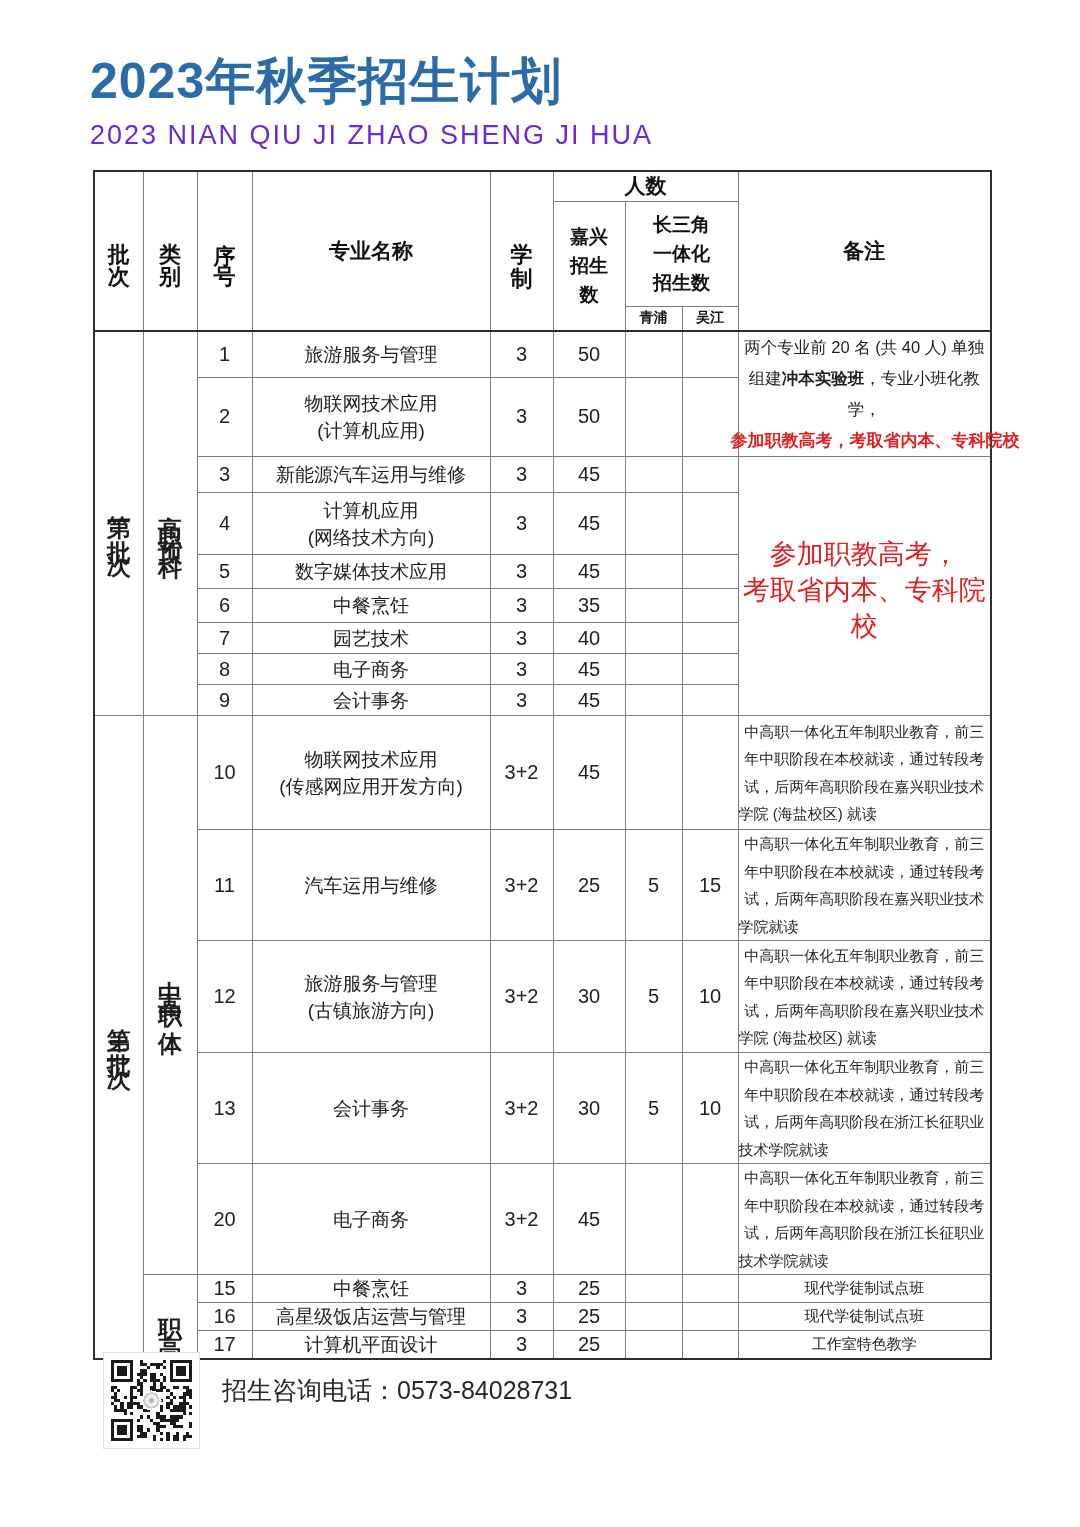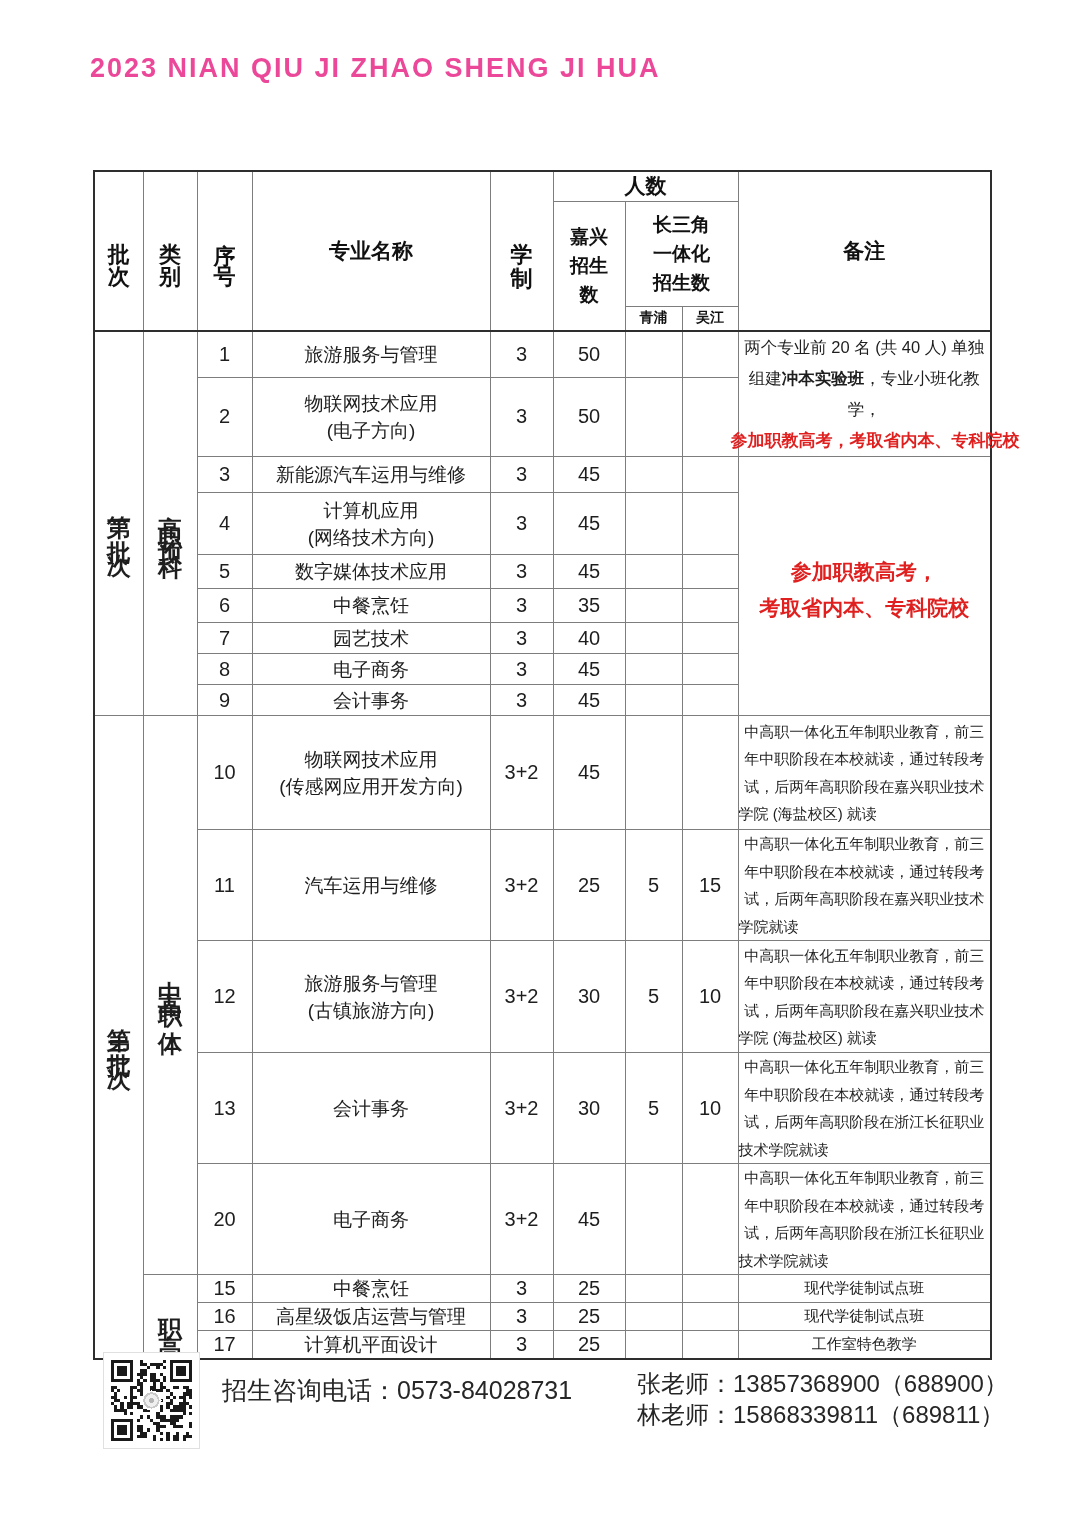--- a/index.html
+++ b/index.html
@@ -4,21 +4,21 @@
 <style>
   * { margin:0; padding:0; box-sizing:border-box; }
   html,body { background:#ffffff; }
   .page {
     position:relative; width:1080px; height:1527px; background:#ffffff;
     font-family:"Liberation Sans","DejaVu Sans",sans-serif; overflow:hidden;
   }
   
   .hgroup { position:absolute; left:90px; top:48px; }
   .title  { font-size:50px; font-weight:bold; color:#2a6ba8; letter-spacing:1px; }
-  .subtitle { font-size:27px; font-weight:bold; color:#ec4899; letter-spacing:2px; margin-top:5px;text-align:center; }
+  .subtitle { font-size:27px; font-weight:normal; color:#6d28d9; letter-spacing:2px; margin-top:5px;text-align:center; }
 
   
   table.tbl {
     position:absolute; left:93px; top:170px; width:897px;
     border-collapse:collapse; table-layout:fixed;
     border:2px solid #2e2e2e;
   }
   .tbl th, .tbl td {
     border:1px solid #7d7d7d; padding:0; text-align:center; vertical-align:middle;
     color:#1e1e1e; overflow:visible;
@@ -45,34 +45,35 @@
   .num { font-size:20px; }
 
   
   .rk { font-size:15px; line-height:27.5px; text-align:justify; text-align-last:left;
         padding:5px 9px 3px 10px; color:#1e1e1e; }
   .rkc { font-size:15px; }
   .rk12 { text-align:left; padding:4px 0 2px 6px; line-height:31px; font-size:16.5px; }
   .rk12 .bold { font-weight:bold;margin-top:28px; }
   .redline { color:#e01f1f; font-weight:bold; font-size:17px; white-space:nowrap;
              display:inline-block; margin-left:-8px;text-align:right; }
-  .bigred { color:#e01f1f; font-weight:bold; font-size:21px; line-height:36px;margin-top:8px; }
+  .bigred { color:#e01f1f; font-weight:normal; font-size:27px; line-height:36px;margin-top:8px; }
 
   
   .qr { position:absolute; left:103px; top:1352px; width:97px; height:97px;
         background:#fff; border:1px solid #e0e0e0; }
   .phone { position:absolute; left:222px; top:1374px; font-size:25px; color:#262626; }
   .teachers { position:absolute; left:637px; top:1368px; font-size:24px; color:#262626; line-height:31px; }
 </style>
 </head>
 <body>
 
 <div class="page">
 
   <div class="hgroup">
+    <div class="title">2023年秋季招生计划</div>
     <div class="subtitle">2023 NIAN QIU JI ZHAO SHENG JI HUA</div>
   </div>
 
   <table class="tbl">
     <colgroup>
       <col style="width:49px">
         <col style="width:54px">
         <col style="width:55px">
       <col style="width:238px">
         <col style="width:63px">
@@ -115,21 +116,21 @@
           <div>两个专业前 20 名 (共 40 人) 单独</div>
           <div><span>组建</span><span class="bold">冲本实验班</span><span>，专业小班化教学，</span></div>
           <div><span class="redline">参加职教高考，考取省内本、专科院校</span></div>
         </td>
       </tr>
 
       <tr class="r62">
         <td class="no">2</td>
         <td class="major">
             <div>物联网技术应用</div>
-            <div>(电子方向)</div>
+            <div>(计算机应用)</div>
           </td>
         <td class="num">3</td>
         <td class="num">50</td>
         <td class="num"></td>
         <td class="num"></td>
       </tr>
 
       <tr class="r36">
         <td class="no">3</td>
         <td class="major">新能源汽车运用与维修</td>
@@ -482,18 +483,14 @@
       <rect x="19" y="26" width="1" height="1" fill="#1a1a1a"></rect>
       <rect x="21" y="26" width="1" height="1" fill="#1a1a1a"></rect>
       <rect x="22" y="26" width="1" height="1" fill="#1a1a1a"></rect>
       <rect x="24" y="26" width="1" height="1" fill="#1a1a1a"></rect>
       <circle cx="14.5" cy="14.5" r="3.1" fill="#ffffff"></circle>
       <circle cx="14.5" cy="14.5" r="2.5" fill="#c9c9c9"></circle>
       <circle cx="14.5" cy="14.5" r="1.9" fill="#efefef"></circle>
       <circle cx="14.5" cy="14.5" r="0.8" fill="#b5b5b5"></circle>
     </svg>
   <div class="phone">招生咨询电话：0573-84028731</div>
-  <div class="teachers">
-    <div>张老师：13857368900（688900）</div>
-    <div>林老师：15868339811（689811）</div>
-  </div>
 
 </div>
 
 </body></html>

